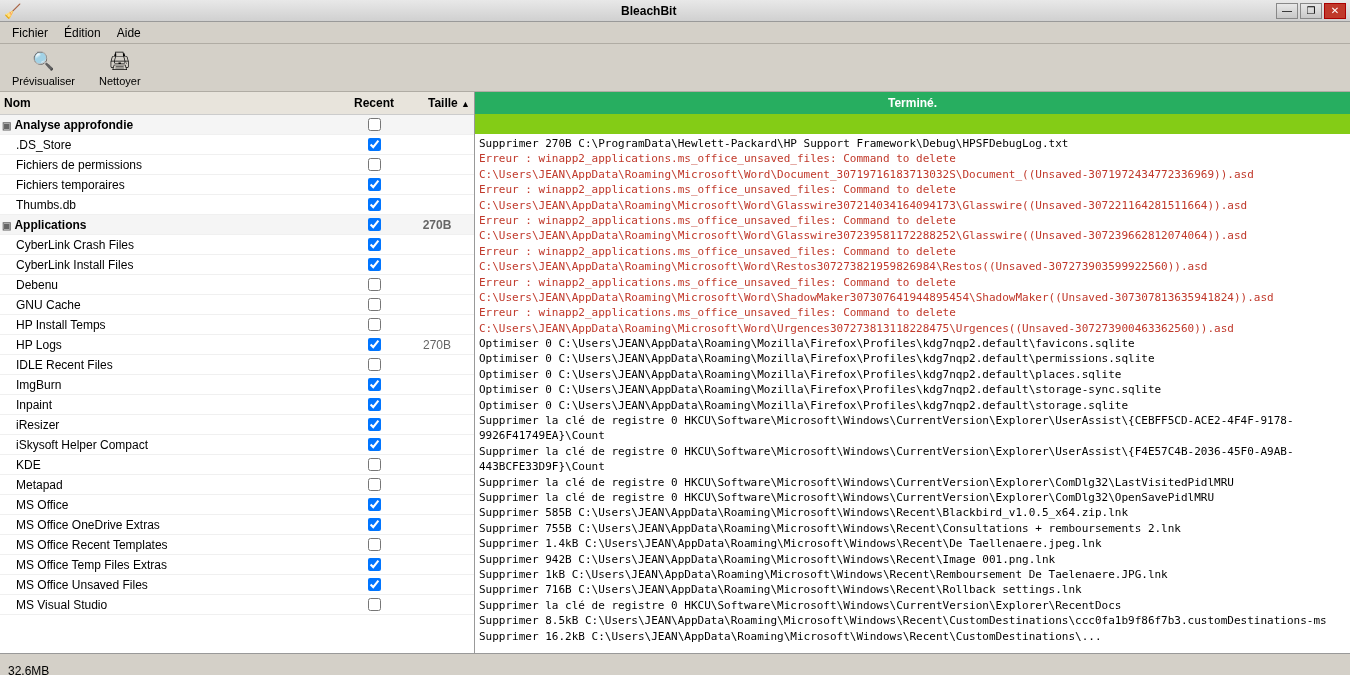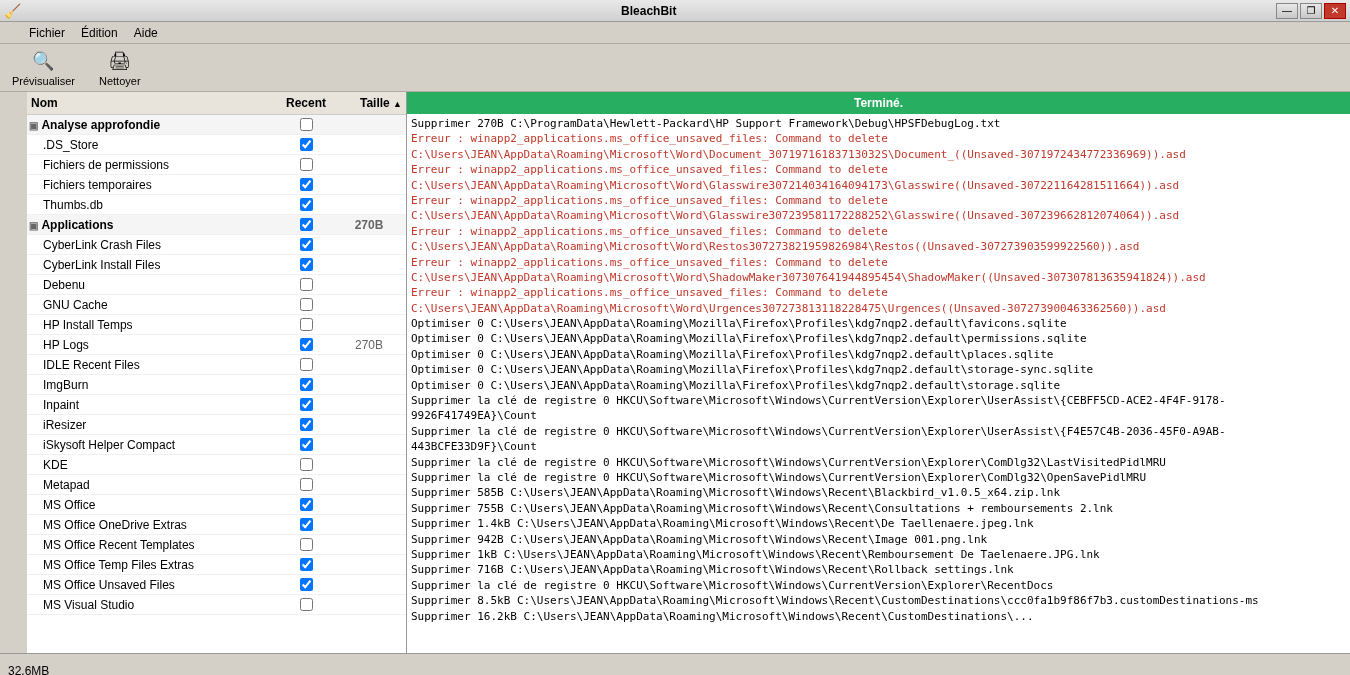--- a/index.html
+++ b/index.html
@@ -37,21 +37,21 @@
       border: 1px solid #888;
       background: linear-gradient(to bottom, #e8e8e8, #c8c8c8);
       cursor: pointer;
     }
     .tb-btn.close { background: #c0392b; color: white; border-color: #a00; }
     .menu-bar {
       background: #d4d0c8;
       height: 22px;
       display: flex;
       align-items: center;
-      padding: 0 21px;
+      padding: 0 4px;
       border-bottom: 1px solid #b0aca4;
     }
     .menu-item {
       padding: 2px 8px;
       font-size: 12px;
       cursor: pointer;
     }
     .toolbar {
       background: #d4d0c8;
       height: 48px;
@@ -74,27 +74,26 @@
       width: 24px; height: 24px;
       display: flex; align-items: center; justify-content: center;
       font-size: 18px;
     }
     .main-area {
       display: flex;
       height: calc(675px - 22px - 22px - 48px - 22px);
       overflow: hidden;
     }
     .left-panel {
-      width: 380px;
+      width: 475px;
       background: #fff;
       border-right: 1px solid #999;
       display: flex;
       flex-direction: column;
       overflow: hidden;
-      margin-left: 27px;
     }
     .left-header {
       display: flex;
       background: #e8e4dc;
       border-bottom: 1px solid #ccc;
       padding: 2px 0;
       font-weight: bold;
       font-size: 12px;
     }
     .col-nom { flex: 1; padding: 2px 4px; }
@@ -139,20 +138,21 @@
     input[type="checkbox"] {
       width: 13px; height: 13px;
       cursor: pointer;
     }
     .right-panel {
       flex: 1;
       display: flex;
       flex-direction: column;
       background: #84cc16;
       overflow: hidden;
+      gap: 20px;
     }
     .status-bar-top {
       background: #27ae60;
       color: white;
       font-weight: bold;
       text-align: center;
       padding: 2px 0;
       font-size: 12px;
       height: 22px;
       display: flex;

